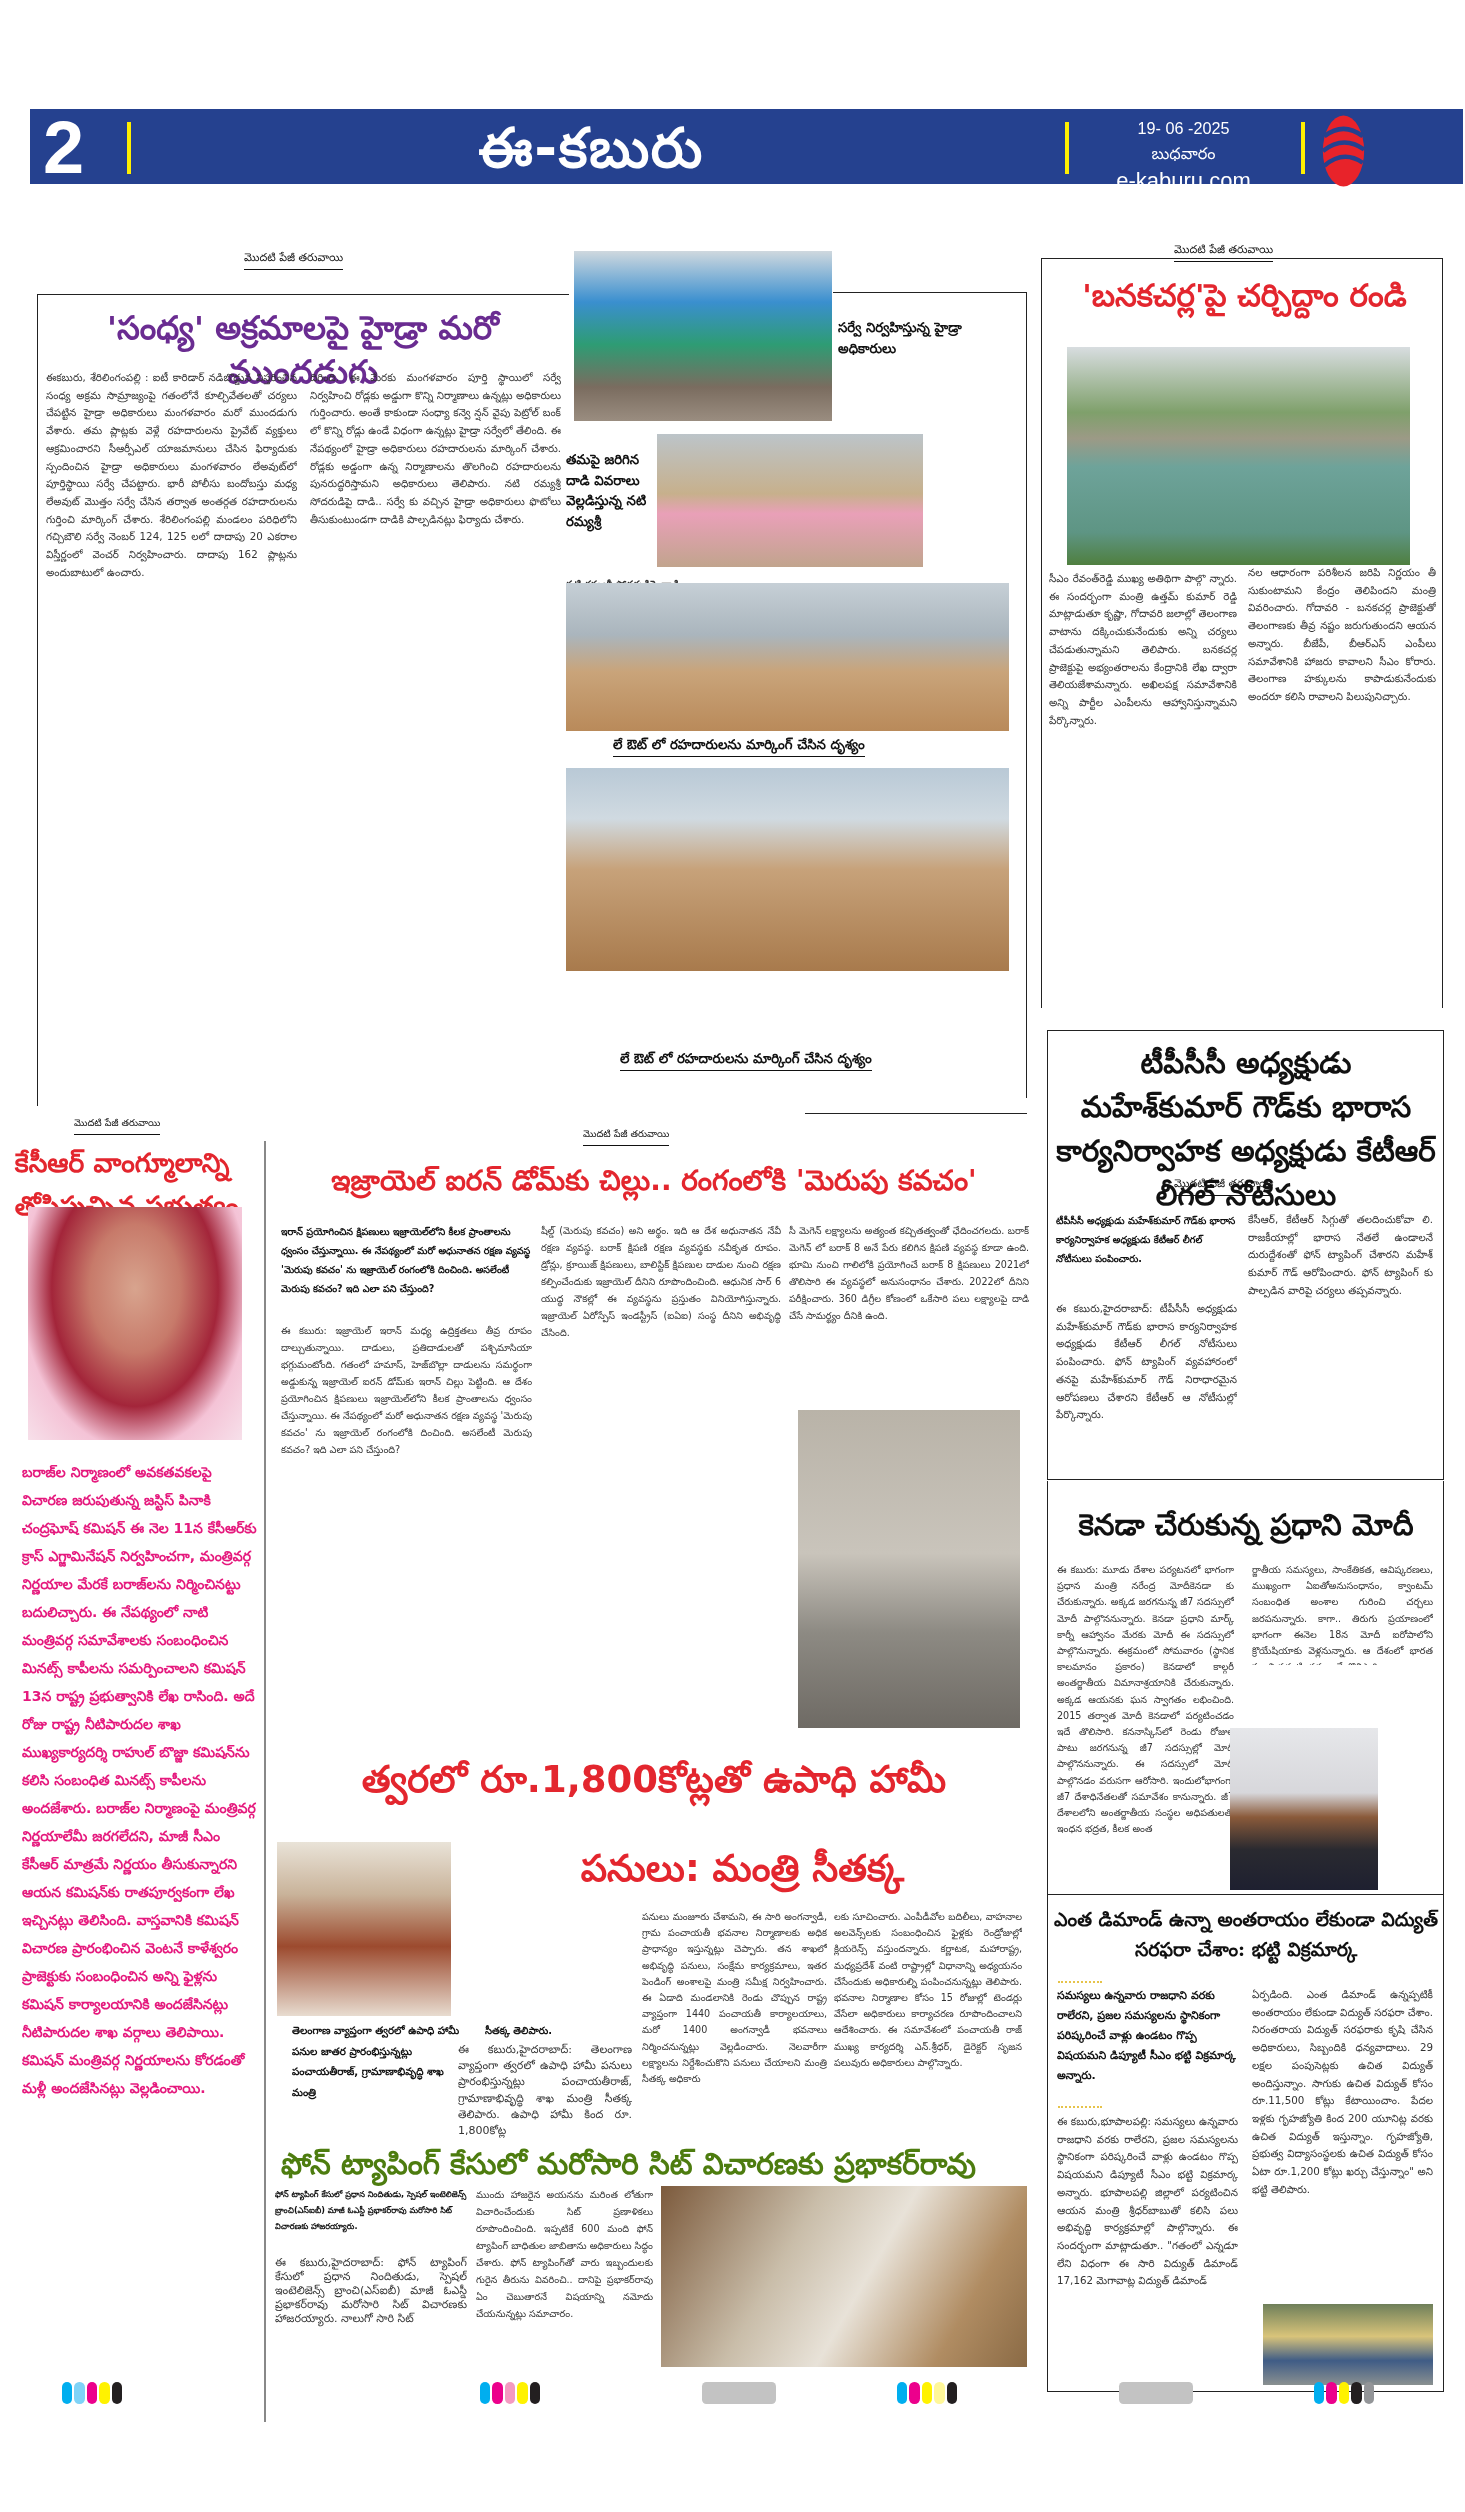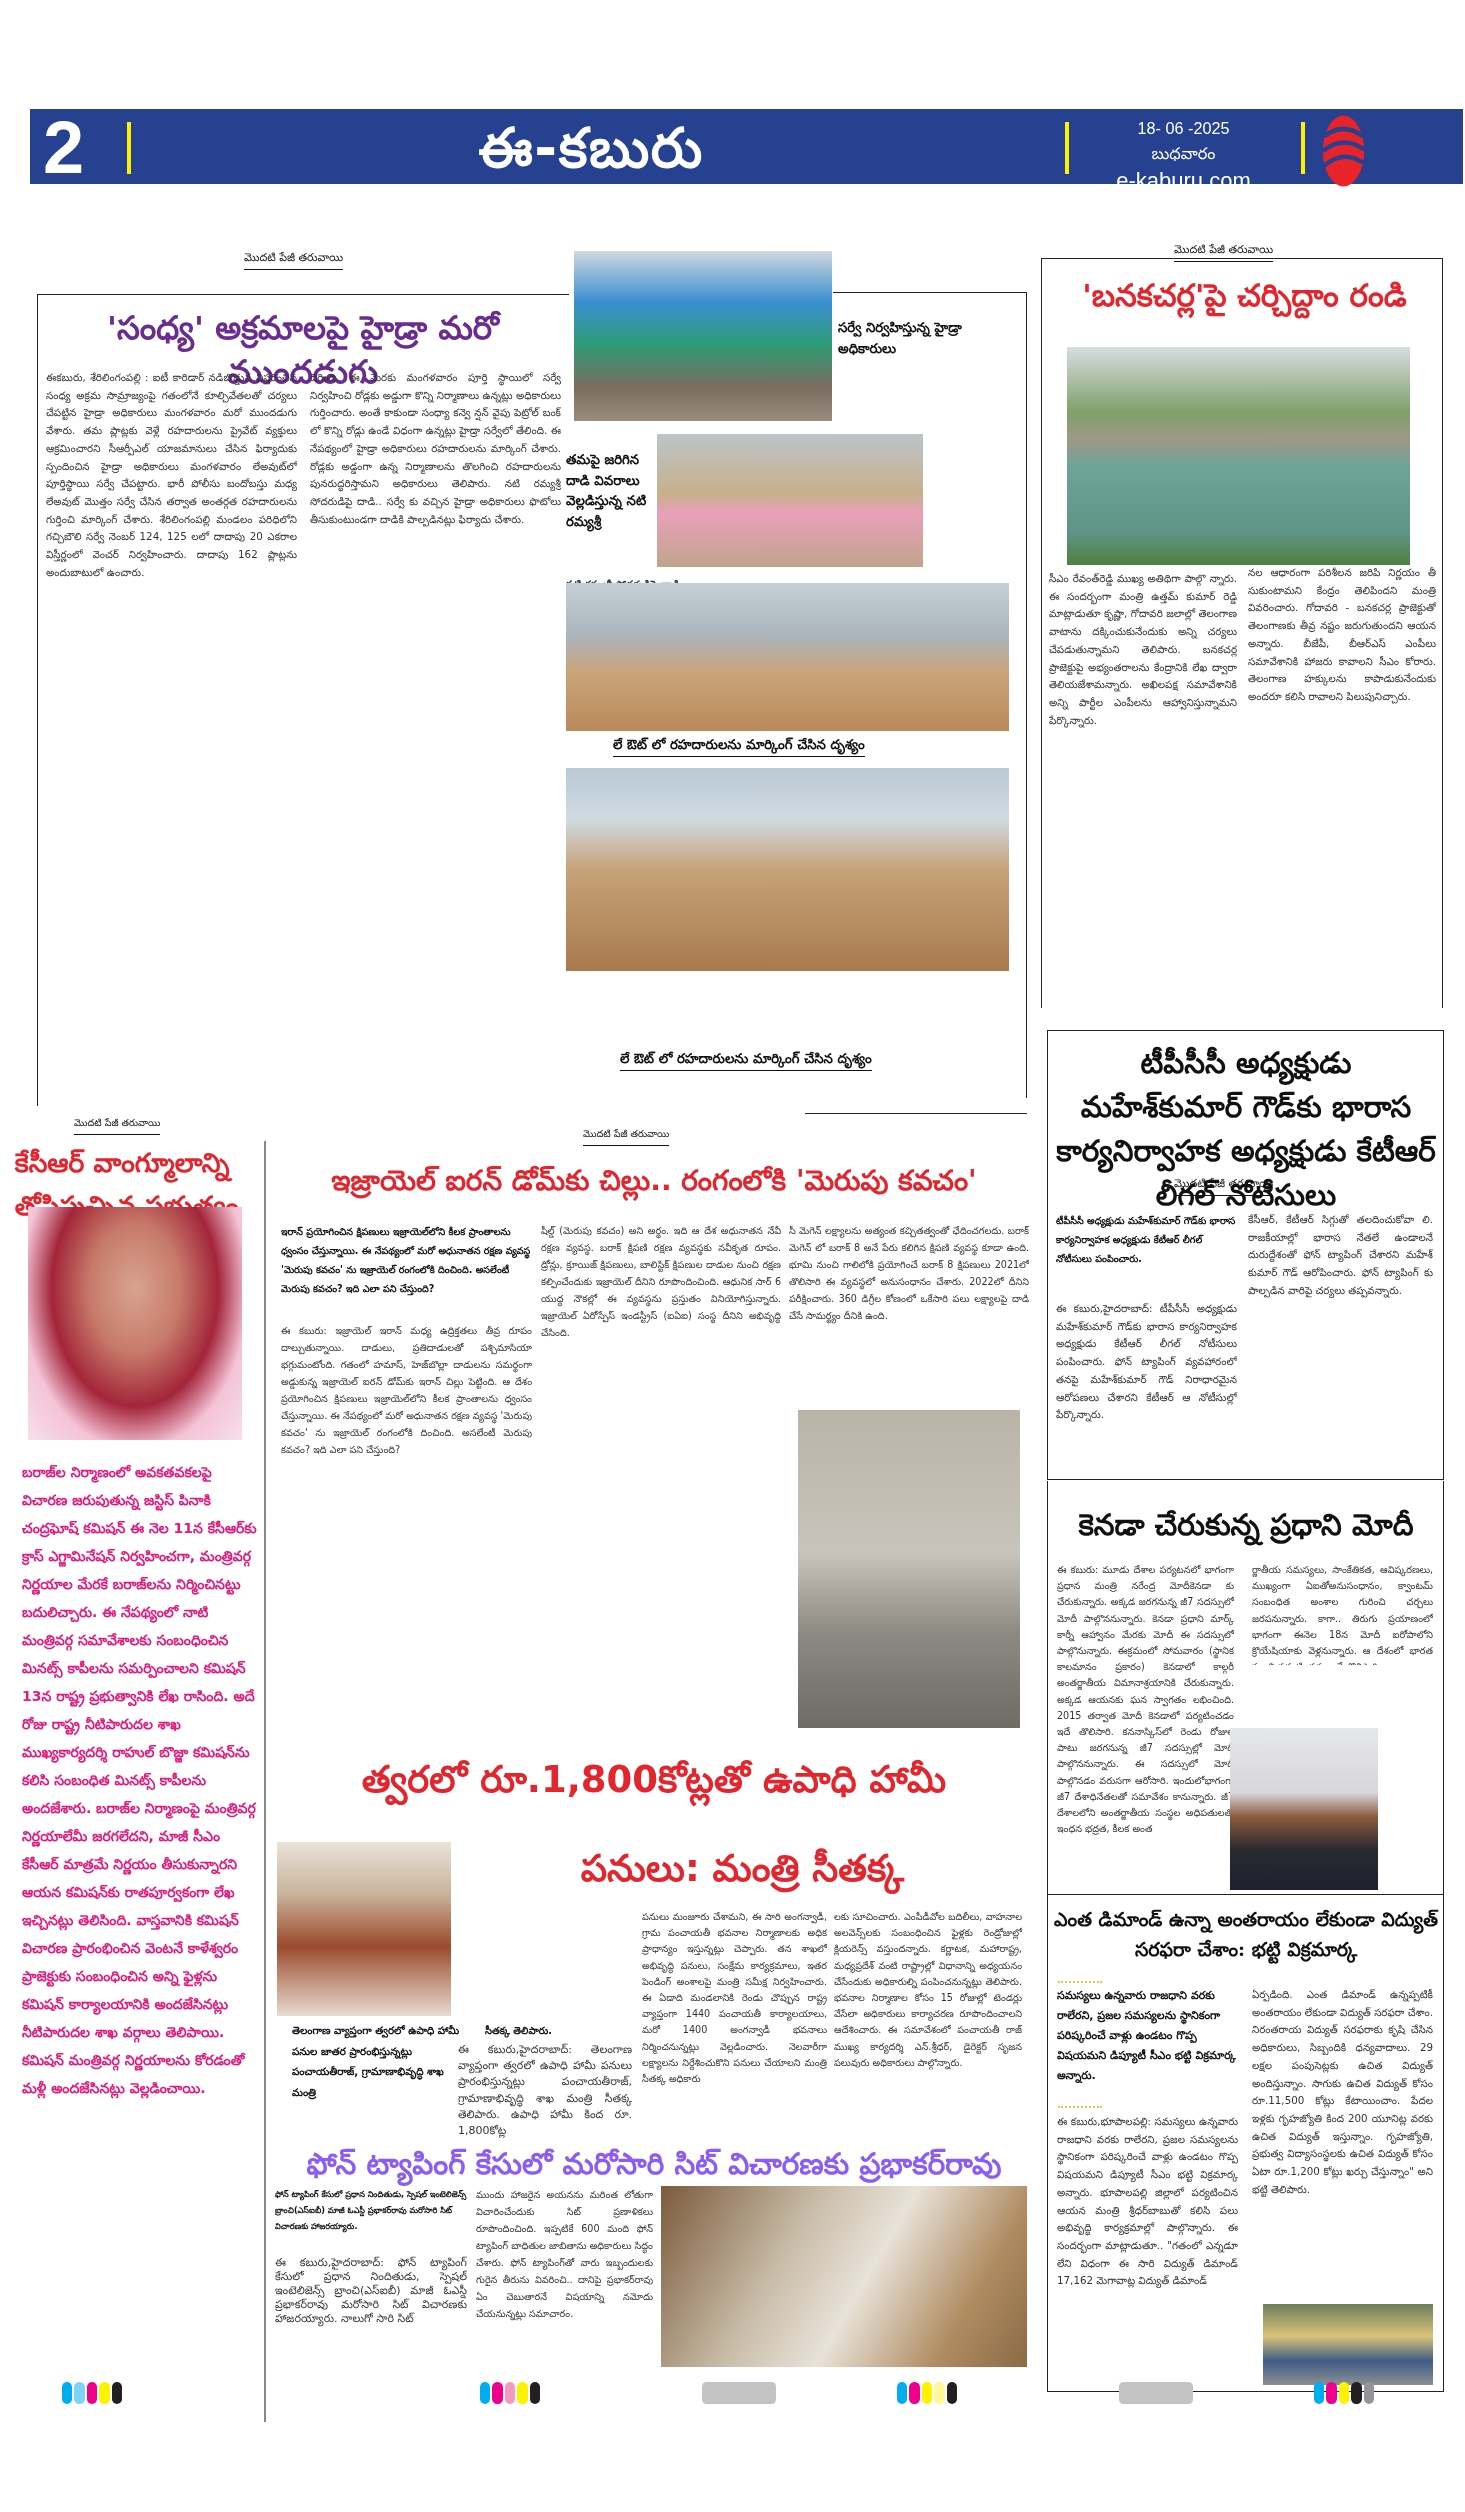--- a/index.html
+++ b/index.html
@@ -14,39 +14,39 @@
   .logo{left:1314px;top:114px;width:59px;height:74px}
   .kicker{font:11px/14.8px "DejaVu Sans",sans-serif;color:#111;border-bottom:1.5px solid #111;display:inline-block;padding-bottom:3px}
   .box{border:1.5px solid #222}
   .col-text{font:10.3px/17.7px "DejaVu Sans",sans-serif;color:#333;text-align:justify;overflow:hidden}
   .photo{overflow:hidden}
   .cap{font:bold 13.3px/20.7px "DejaVu Sans",sans-serif;color:#111}
   .cap-u{border-bottom:1.5px solid #111;display:inline-block}
   .h-purple{color:#6a2c91;font:bold 32.5px/44px "DejaVu Sans",sans-serif;text-align:center}
   .h-red{color:#e3262e;font:bold 31px/44px "DejaVu Sans",sans-serif}
   .h-black{color:#111;font:bold 29.5px/44px "DejaVu Serif",serif;text-align:center}
-  .h-navy{color:#8b5cf6;font:bold 32.5px/44px "DejaVu Sans",sans-serif;text-align:center}
+  .h-navy{color:#4d7c0f;font:bold 32.5px/44px "DejaVu Sans",sans-serif;text-align:left}
   .lead-pink{color:#e5197d;font:bold 14px/28px "DejaVu Sans",sans-serif}
   .lead{font:bold 11px/22px "DejaVu Sans",sans-serif;color:#111}
   .regmarks{display:flex;gap:2.2px}
   .regmarks span{width:10.3px;height:22px;border-radius:5.2px;display:block}
   .grey-pill{width:23.6px;height:22px;border-radius:4.4px;background:#c3c3c3}
   .vline{background:#888;width:2.2px}
   .dotted{border-top:2.2px dotted #e6c34a;width:44px}
 </style>
 </head>
 <body>
 
 <div class="abs masthead"></div>
 <div class="abs pg-num">2</div>
 <div class="abs ybar" style="left:127px;top:122px"></div>
 <div class="abs brand">ఈ-కబురు</div>
 <div class="abs ybar" style="left:1065px;top:122px"></div>
 <div class="abs dateblk">
-  <div>18- 06 -2025</div>
+  <div>19- 06 -2025</div>
   <div style="margin:4.4px 0">బుధవారం</div>
   <div class="url">e-kaburu.com</div>
 </div>
 <div class="abs ybar" style="left:1301px;top:122px"></div>
 <div class="abs logo">
   <svg width="59" height="74" viewBox="0 0 80 100">
     <ellipse cx="40" cy="50" rx="28" ry="48" fill="#e8232a"></ellipse>
     <path d="M14 30 Q40 10 66 30" stroke="#25418f" stroke-width="6" fill="none"></path>
     <path d="M12 50 Q40 28 68 48" stroke="#25418f" stroke-width="6" fill="none"></path>
     <path d="M14 70 Q40 48 66 66" stroke="#25418f" stroke-width="6" fill="none"></path>

